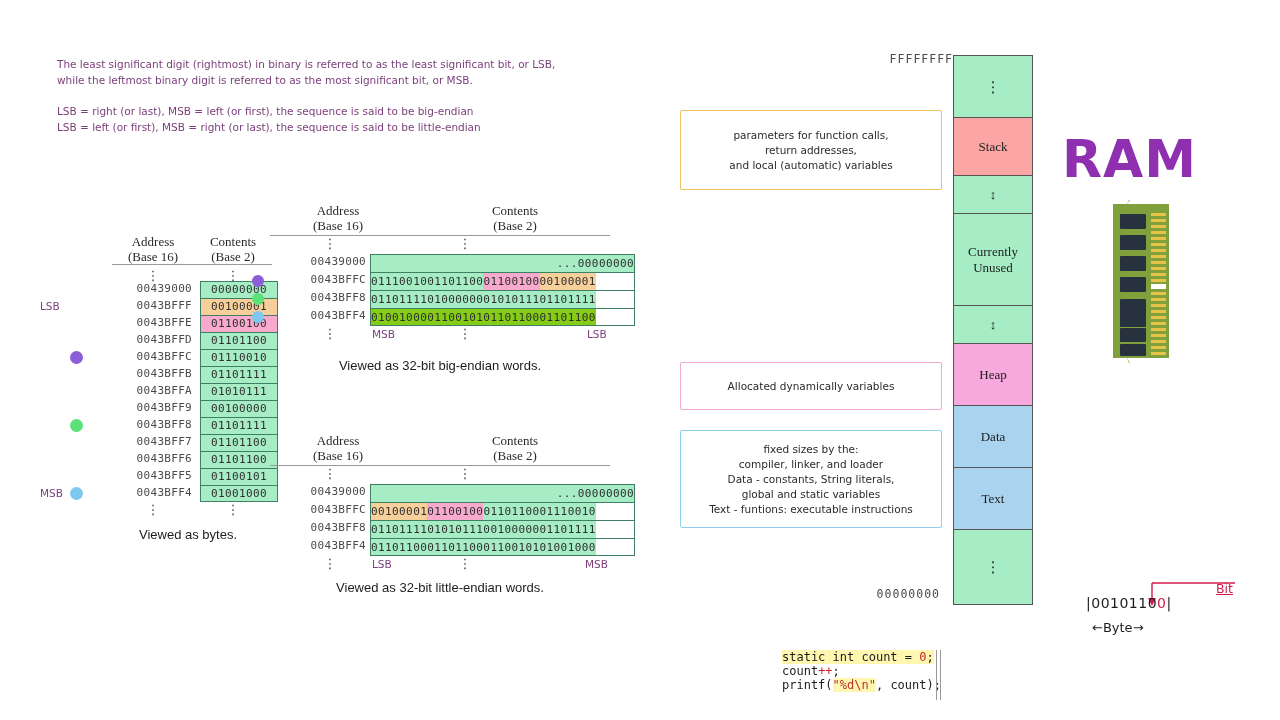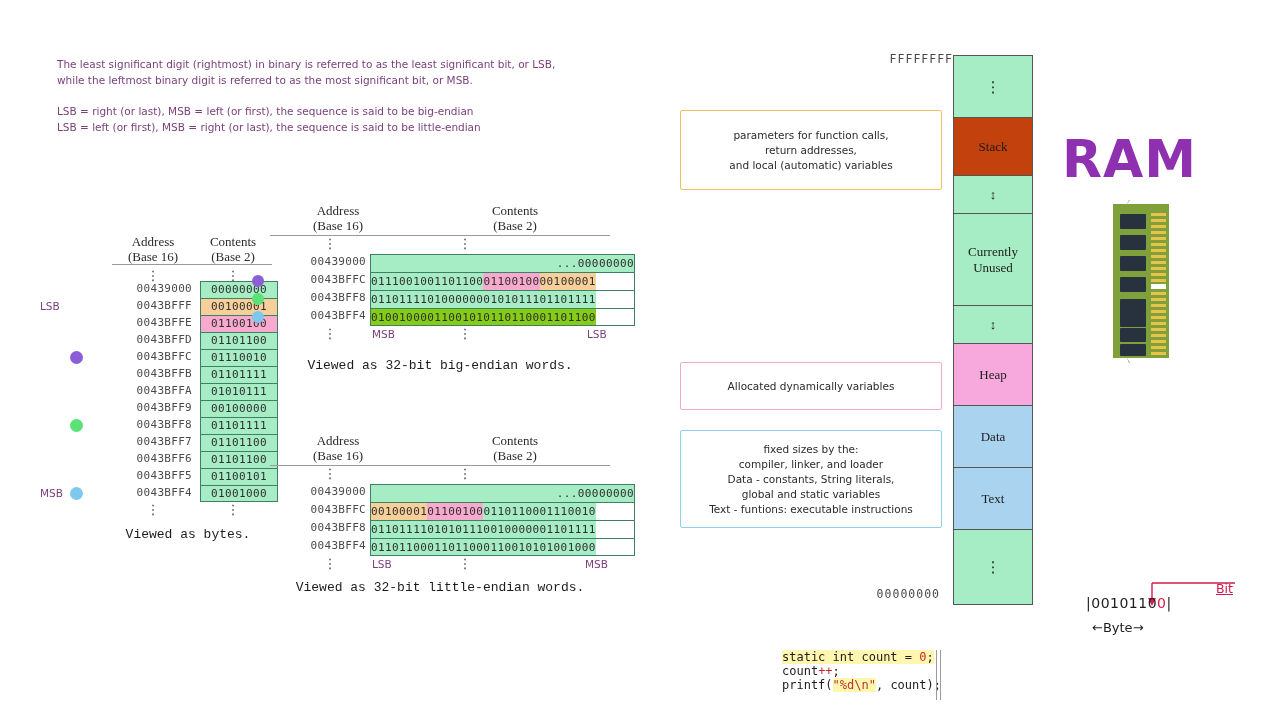--- a/index.html
+++ b/index.html
@@ -27,21 +27,21 @@
   .hdr {
     text-align:center; font-family:"Liberation Serif", serif;
     font-size:13px; color:#2a2a2a; line-height:15px;
   }
   .hdrrule { border-bottom:1px solid #9a9a9a; height:1px; }
   .vdots {
     text-align:center; font-family:"Liberation Serif", serif;
     font-size:13px; color:#3a3a3a; letter-spacing:0; line-height:7px;
   }
   .caption {
-    text-align:center; font-family:Liberation Mono, monospace;
+    text-align:center; font-family:Liberation Sans, sans-serif;
     font-size:13px; color:#1c1c1c;
   }
   .addrcell {
     font-family:"DejaVu Sans Mono", monospace;
     font-size:11px; color:#4a4a4a; text-align:right;
     letter-spacing:0.3px;
   }
   .bits {
     font-family:"DejaVu Sans Mono", monospace;
     font-size:11px; color:#2f2f2f; letter-spacing:0.4px;
@@ -98,21 +98,21 @@
   
   #memcol { left:953px; top:55px; width:80px; height:550px; border:1px solid #555; }
   .memblk {
     position:relative; border-bottom:1px solid #555;
     font-family:"Liberation Serif", serif; font-size:13px; color:#1c1c1c;
     display:flex; align-items:center; justify-content:center; text-align:center;
     line-height:16px;
   }
   .memblk:last-child { border-bottom:none; }
   .g-fill { background:#a6ecc4; }
-  .o-fill { background:#c2410c;text-align:right; }
+  .o-fill { background:#fca5a5;text-align:right; }
   .p-fill { background:#f7a8dd; }
   .b-fill { background:#a9d3ee; }
   .dots-v { font-size:15px; letter-spacing:0; line-height:6px; }
   .arrowglyph { font-size:13px; color:#111; }
 
   #addr-top, #addr-bot {
     font-family:"DejaVu Sans Mono", monospace;
     font-size:11.5px; color:#4a4a4a; letter-spacing:1px; text-align:right;
     width:120px;
   }

